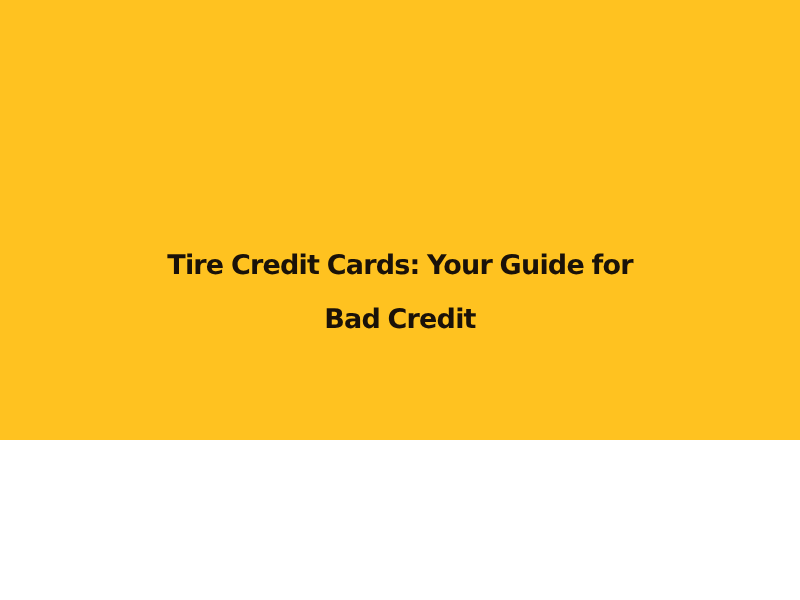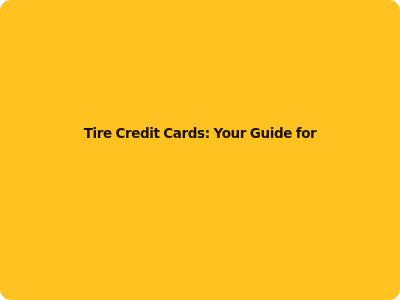--- a/index.html
+++ b/index.html
@@ -12,27 +12,26 @@
     height: 300px;
     overflow: hidden;
     font-family: "DejaVu Sans", sans-serif;
   }
 
   
   .banner {
     position: relative;
     box-sizing: border-box;
     width: 400px;
-    height: 300px;
+    height: 220px;
     background: #FFC220;
     display: flex;
     align-items: center;
     justify-content: center;
     overflow: hidden;
-    border-radius: 11px;
   }
 
   
   .headline-block {
     position: absolute;
     left: 0;
     right: 0;
     top: 120px;
     padding: 0 16px;
     box-sizing: border-box;
@@ -64,16 +63,17 @@
 </style>
 </head>
 <body>
 
 <div class="banner" style="background: rgb(255, 194, 32);">
 
   <div class="headline-block">
 
     <h1 class="headline" style="color: rgb(26, 18, 9); font-size: 13.5px;">
       <span class="headline-line headline-line--one">Tire Credit Cards: Your Guide for</span>
+      <span class="headline-line headline-line--two">Bad Credit</span>
     </h1>
 
   </div>
 </div>
 
 </body></html>

